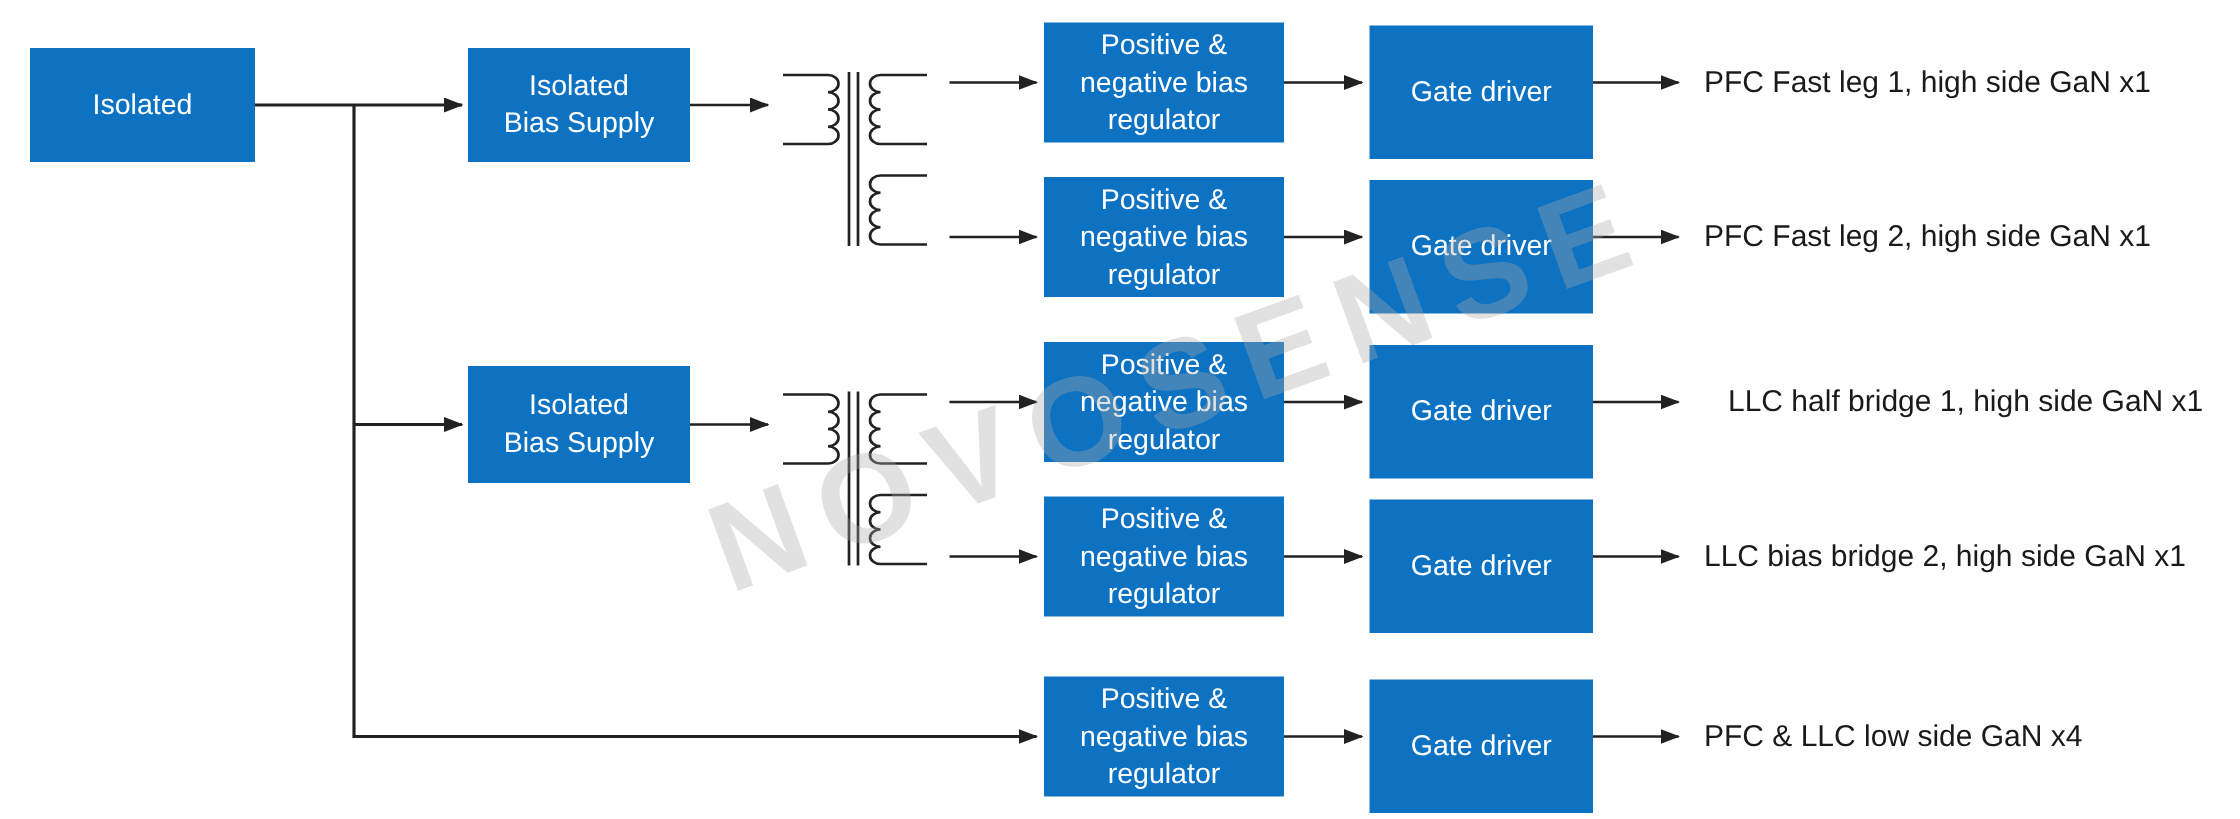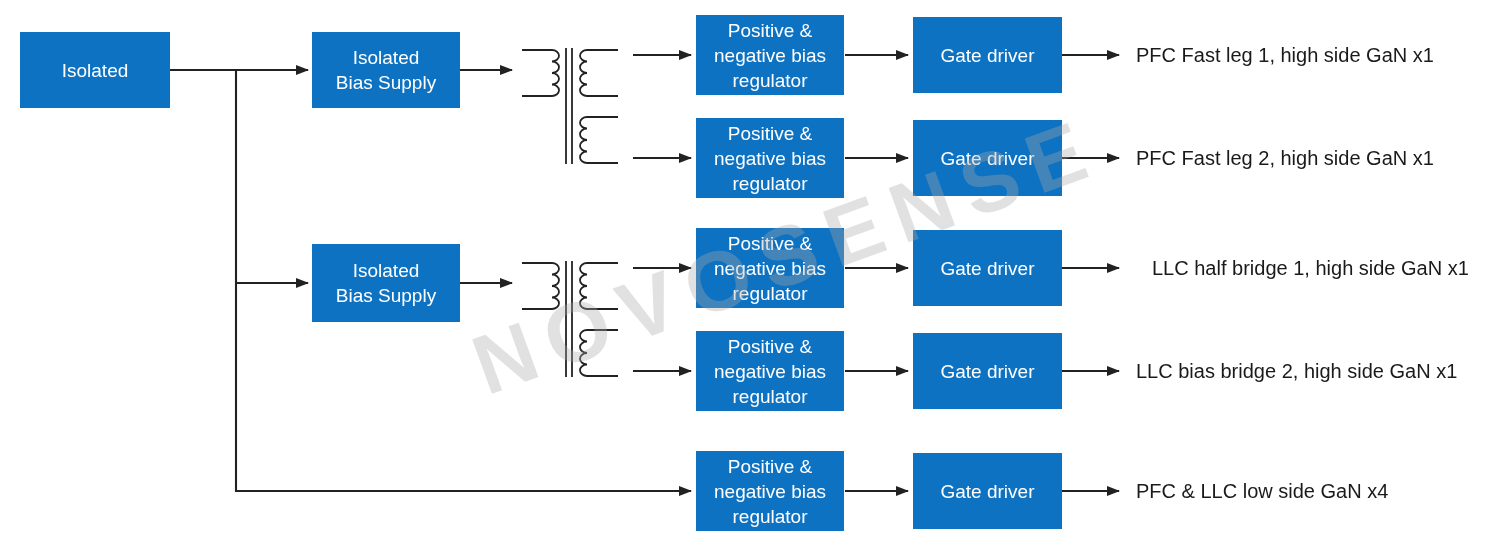--- a/index.html
+++ b/index.html
@@ -13,22 +13,22 @@
   .arrowhead { fill: var(--wire,#222222); }
   .block {
     position:absolute; background: var(--block-fill,#0e72c2);
     color: var(--block-text,#ffffff);
     display:flex; flex-direction:column; align-items:center; justify-content:center;
     text-align:center; font-size:19px; line-height:25px;
   }
   .blk-flyback { left:20px;  top:32px;  width:150px; height:76px; }
   .blk-ibs1    { left:312px; top:32px;  width:148px; height:76px; }
   .blk-ibs2    { left:312px; top:244px; width:148px; height:78px; }
-  .blk-reg     { left:696px; width:148px; height:80px; }
-  .blk-gate    { left:913px; width:149px; height:76px; }
+  .blk-reg     { left:696px; width:160px; height:80px; }
+  .blk-gate    { left:913px; width:149px; height:89px; }
   .reg-1 { top:15px; }  .reg-2 { top:118px; } .reg-3 { top:228px; }
   .reg-4 { top:331px; } .reg-5 { top:451px; }
   .gate-1 { top:17px; } .gate-2 { top:120px; } .gate-3 { top:230px; }
   .gate-4 { top:333px; } .gate-5 { top:453px; }
   .out-label {
     position:absolute; left:1136px; height:80px; display:flex; align-items:center;
     font-size:20px; color: var(--output-text,#1a1a1a); white-space:nowrap;
   }
   .out-1 { top:15px; } .out-2 { top:118px; } .out-3 { top:228px;margin-left:16px; }
   .out-4 { top:331px; } .out-5 { top:451px; }

